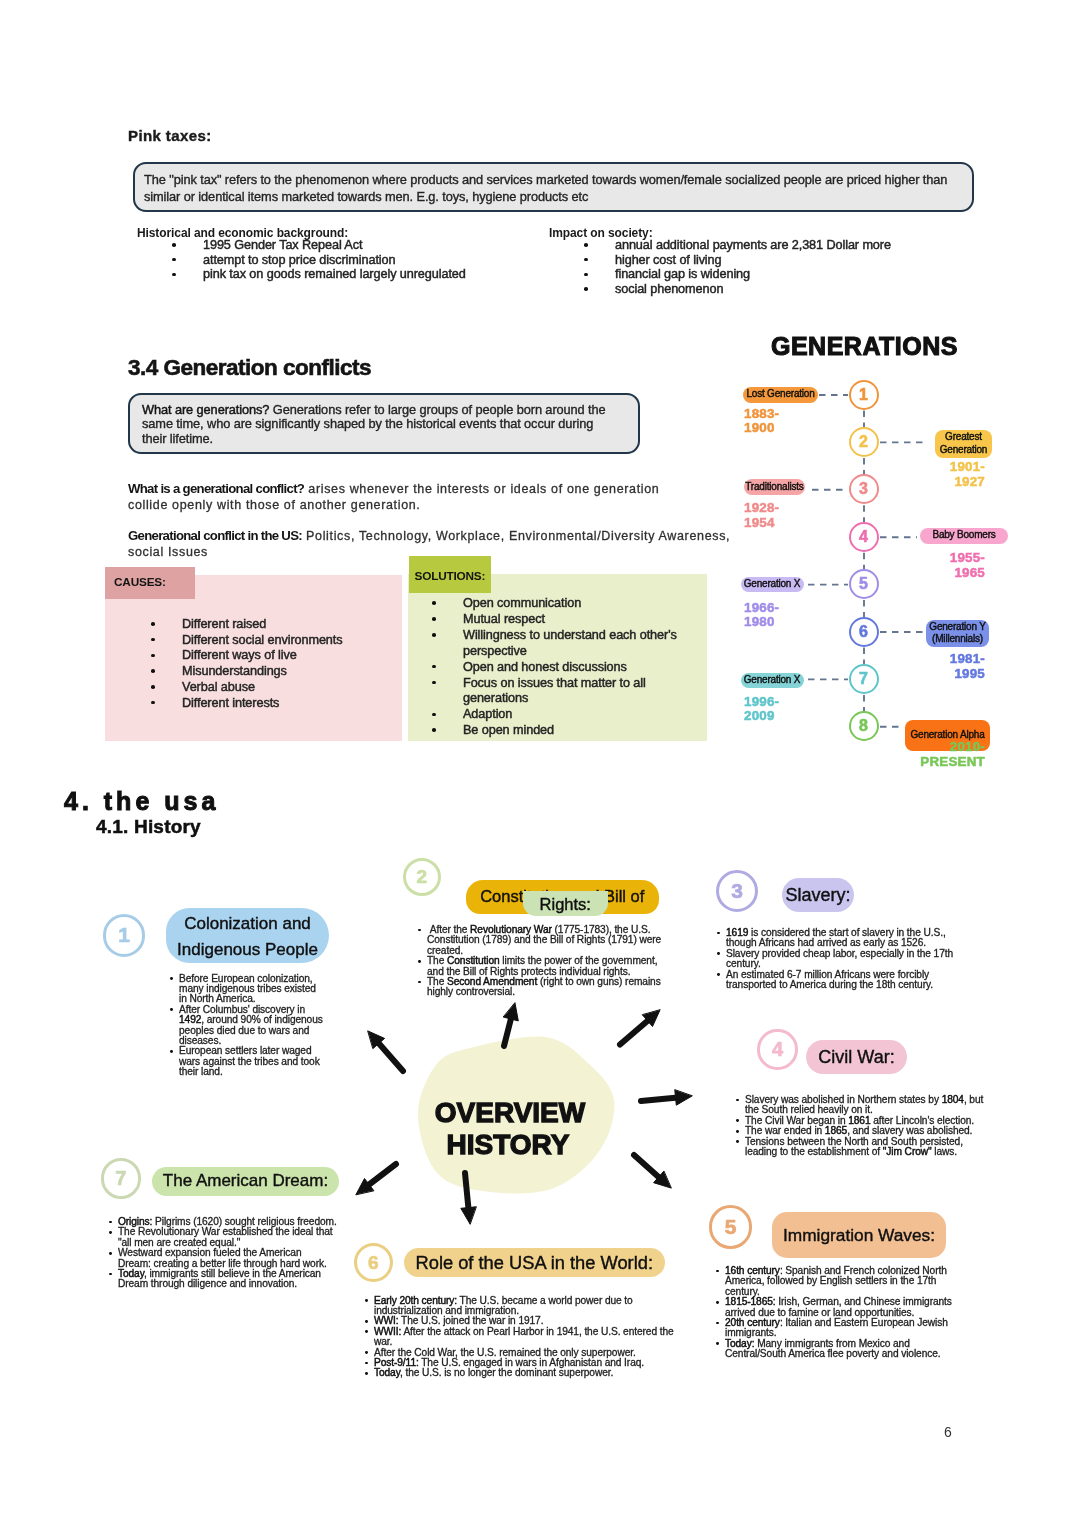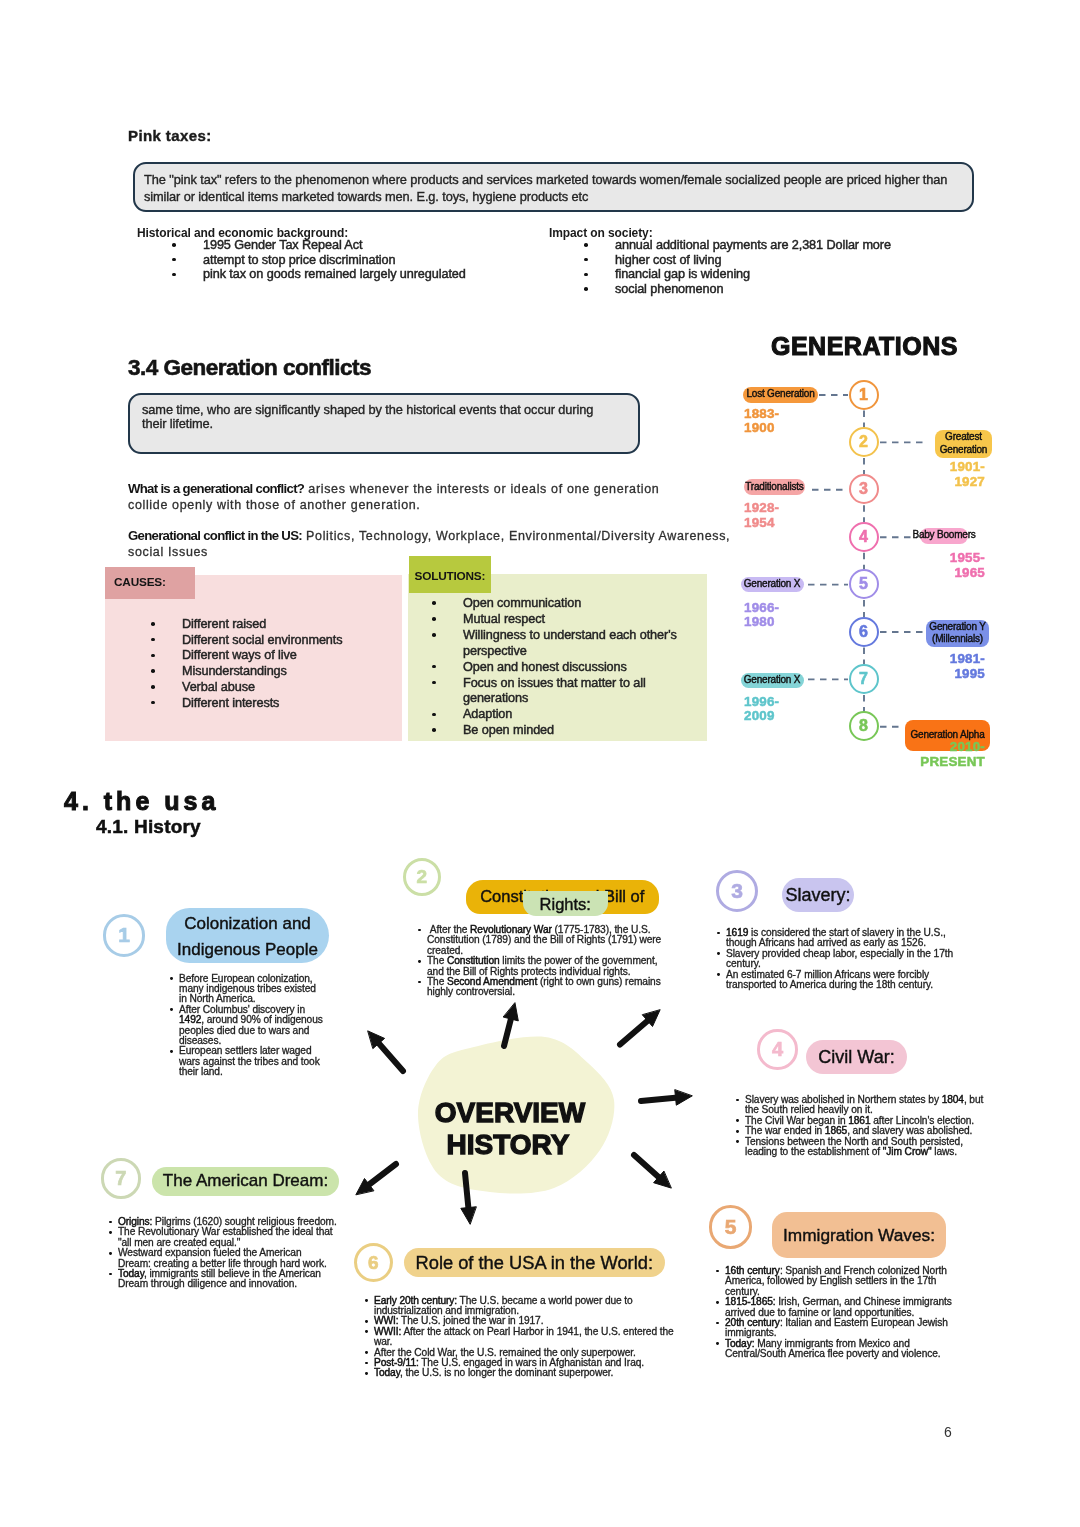--- a/index.html
+++ b/index.html
@@ -65,20 +65,21 @@
   <div class="b">higher cost of living</div>
   <div class="b">financial gap is widening</div>
   <div class="b">social phenomenon</div>
 </div>
 
 <div class="abs gent" style="left:771px;top:332px;">GENERATIONS</div>
 <div class="abs h2" style="left:128px;top:355px;">3.4 Generation conflicts</div>
 
 <div class="abs gbox" style="left:128px;top:393px;width:508px;height:57px;"></div>
 <div class="abs gtxt" style="left:142px;top:403px;line-height:14.3px;">
+  <div class="nw"><b style="color:#141414;">What are generations?</b> Generations refer to large groups of people born around the</div>
   <div class="nw">same time, who are significantly shaped by the historical events that occur during</div>
   <div class="nw">their lifetime.</div>
 </div>
 
 <div class="abs para" style="left:128px;top:481px;">
   <div class="nw"><b>What is a generational conflict?</b> arises whenever the interests or ideals of one generation</div>
   <div class="nw">collide openly with those of another generation.</div>
 </div>
 
 <div class="abs para" style="left:128px;top:528px;">
@@ -141,21 +142,21 @@
 <div class="tnum" style="left:848.5px;top:616.5px;width:26px;height:26px;border:2.5px solid #6479de;color:#6479de;font-size:16px;">6</div>
 <div class="tnum" style="left:848.5px;top:663.9px;width:26px;height:26px;border:2.5px solid #5ec5cb;color:#5ec5cb;font-size:16px;">7</div>
 <div class="tnum" style="left:848.5px;top:711.3px;width:26px;height:26px;border:2.5px solid #78c757;color:#78c757;font-size:16px;">8</div>
 
 <div class="pill" style="left:743px;top:386.5px;width:75px;height:16px;background:#f5983b;">Lost Generation</div>
 <div class="dates" style="left:744px;top:406.5px;color:#f0953c;">1883-<br>1900</div>
 <div class="pill" style="left:935px;top:429.5px;width:57px;height:28px;background:#f7c64b;">Greatest<br>Generation</div>
 <div class="dates" style="left:905px;top:460px;width:80px;text-align:right;color:#f3c24c;">1901-<br>1927</div>
 <div class="pill" style="left:744px;top:479px;width:61px;height:16px;background:#f5a5a5;">Traditionalists</div>
 <div class="dates" style="left:744px;top:501px;color:#f08b8b;">1928-<br>1954</div>
-<div class="pill" style="left:920px;top:527.5px;width:48px;height:16px;background:#f8a6cd;">Baby Boomers</div>
+<div class="pill" style="left:920px;top:527.5px;width:88px;height:16px;background:#f8a6cd;">Baby Boomers</div>
 <div class="dates" style="left:905px;top:551px;width:80px;text-align:right;color:#ef6fae;">1955-<br>1965</div>
 <div class="pill" style="left:740.5px;top:577px;width:63px;height:15px;background:#c8baf3;">Generation X</div>
 <div class="dates" style="left:744px;top:600.5px;color:#a08de8;">1966-<br>1980</div>
 <div class="pill" style="left:926px;top:619.5px;width:63px;height:27px;background:#7b90e8;">Generation Y<br>(Millennials)</div>
 <div class="dates" style="left:905px;top:652px;width:80px;text-align:right;color:#6479de;">1981-<br>1995</div>
 <div class="pill" style="left:740.5px;top:672.5px;width:63px;height:15px;background:#84d4d7;">Generation X</div>
 <div class="dates" style="left:744px;top:694.5px;color:#5ec5cb;">1996-<br>2009</div>
 <div class="pill" style="left:905px;top:719.5px;width:85px;height:31px;background:#f97316;">Generation Alpha</div>
 <div class="dates" style="left:905px;top:740px;width:80px;text-align:right;color:#78c757;">2010-<br>PRESENT</div>
 

